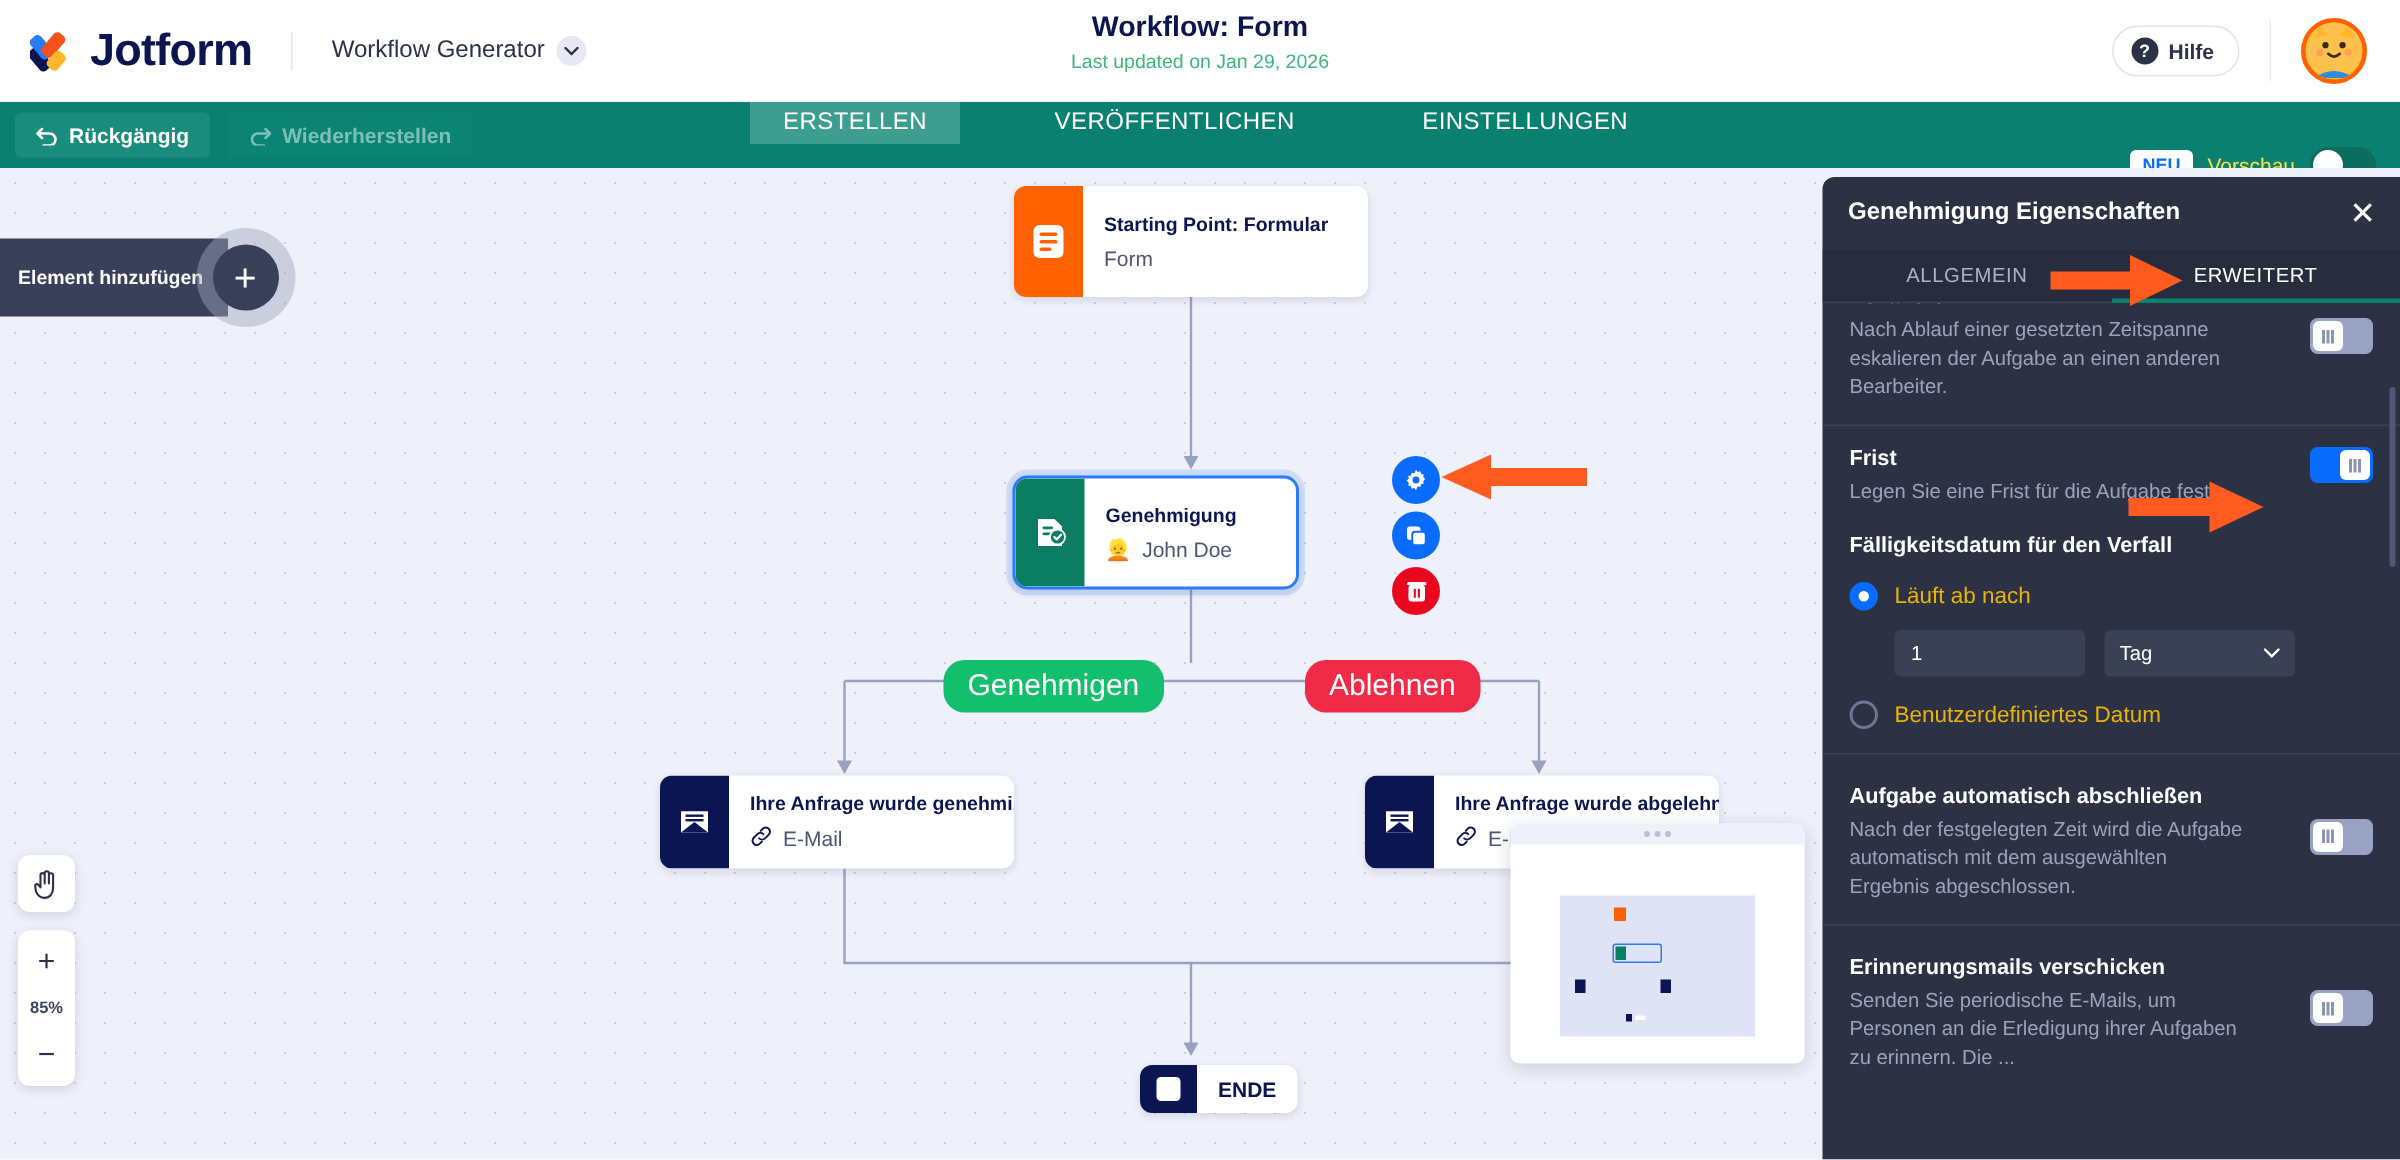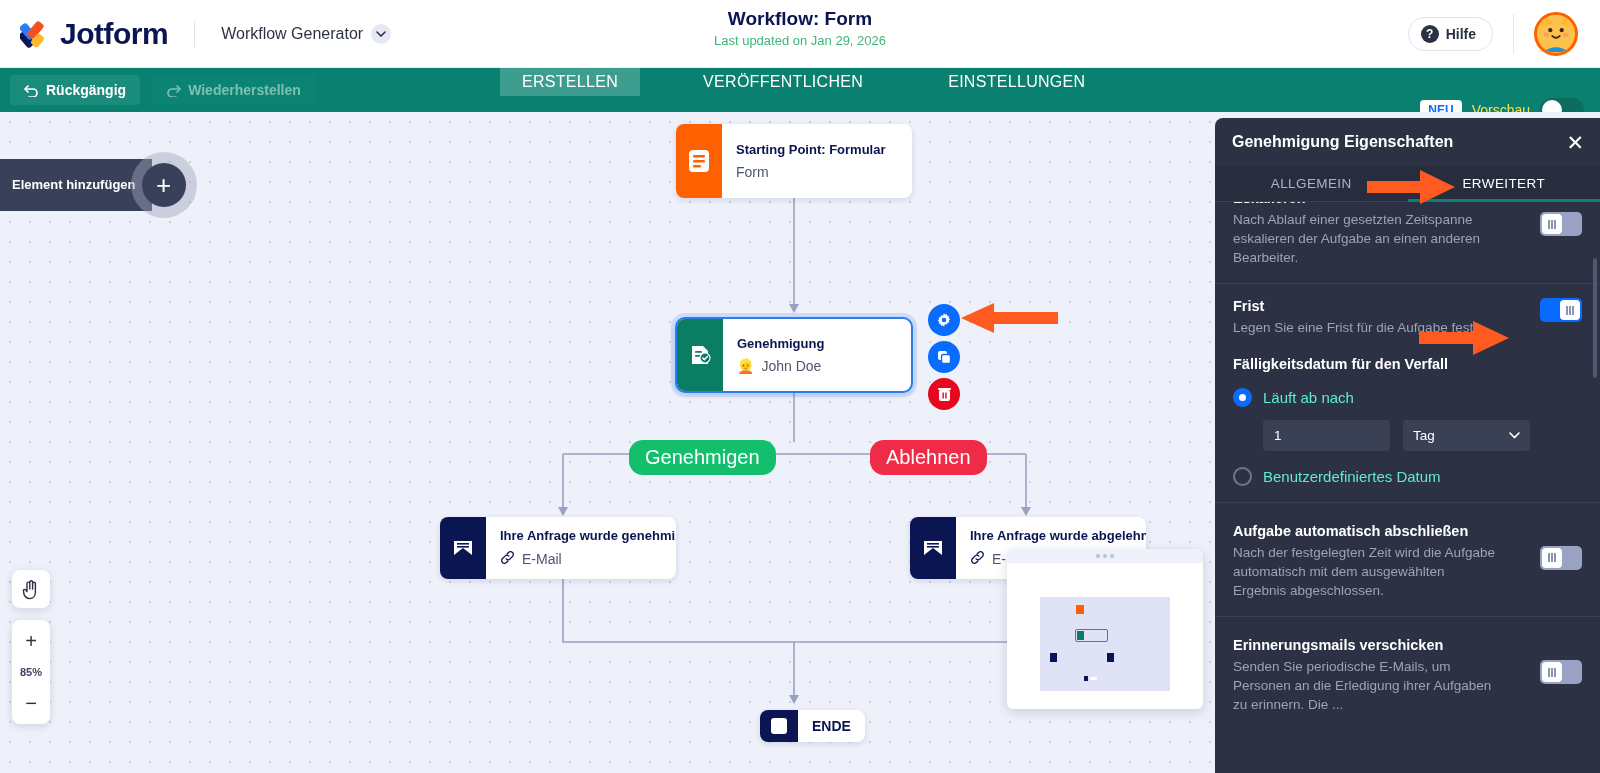--- a/index.html
+++ b/index.html
@@ -133,21 +133,21 @@
     width: 46px; display: flex; align-items: center; justify-content: center;
     color: #fff; flex: none;
   }
   .node .body { padding: 11px 14px; display: flex; flex-direction: column; justify-content: center; }
   .node .ttl { font-size: 13px; font-weight: bold; color: #0a1551; white-space: nowrap; }
   .node .sub { font-size: 14px; color: #4d5671; margin-top: 7px; display: flex; align-items: center; gap: 7px; white-space: nowrap; }
 
   #node-start { left: 676px; top: 12px; width: 236px; height: 74px; }
   #node-start .ico { background: #ff6100; }
   #node-approval {
-    left: 675px; top: 205px; width: 238px; height: 76px;
+    left: 675px; top: 205px; width: 191px; height: 76px;
     border: 2px solid #2a7cf6; border-radius: 10px;
     box-shadow: 0 0 0 4px rgba(42,124,246,0.16), 0 2px 6px rgba(20,30,70,0.12);
   }
   #node-approval .ico { background: #0a7d63; }
   #node-approved { left: 440px; top: 405px; width: 236px; height: 62px; }
   #node-approved .ico { background: #0a1551; }
   #node-rejected { left: 910px; top: 405px; width: 236px; height: 62px; }
   #node-rejected .ico { background: #0a1551; }
 
   .node-end {
@@ -257,21 +257,21 @@
   .tgl.on .grip { margin-left: 20px; }
   .grip span { width: 1.5px; height: 9px; background: #8b93b0; display: block; }
   .sec-title2 { font-size: 14.5px; font-weight: bold; color: #fff; margin: 18px 0 0 0; }
   .radio-row { display: flex; align-items: center; gap: 11px; margin-top: 16px; }
   .radio {
     width: 19px; height: 19px; border-radius: 50%; border: 2px solid #6e7691; flex: none;
     display: flex; align-items: center; justify-content: center; cursor: pointer;
   }
   .radio.sel { border-color: #0a6cff; background: #0a6cff; }
   .radio.sel i { width: 7px; height: 7px; border-radius: 50%; background: #fff; display: block; }
-  .radio-lbl { font-size: 15px; color: #5eead4; }
+  .radio-lbl { font-size: 15px; color: #eab308; }
   .field-row { display: flex; gap: 13px; margin-top: 13px; padding-left: 30px; }
   .f-input {
     width: 127px; height: 31px; background: #3a4154; border: none; border-radius: 4px;
     color: #fff; font-size: 13.5px; padding: 0 11px; font-family: inherit;
   }
   .f-select {
     width: 127px; height: 31px; background: #3a4154; border-radius: 4px;
     color: #fff; font-size: 13.5px; padding: 0 10px;
     display: flex; align-items: center; justify-content: space-between; cursor: pointer;
   }

